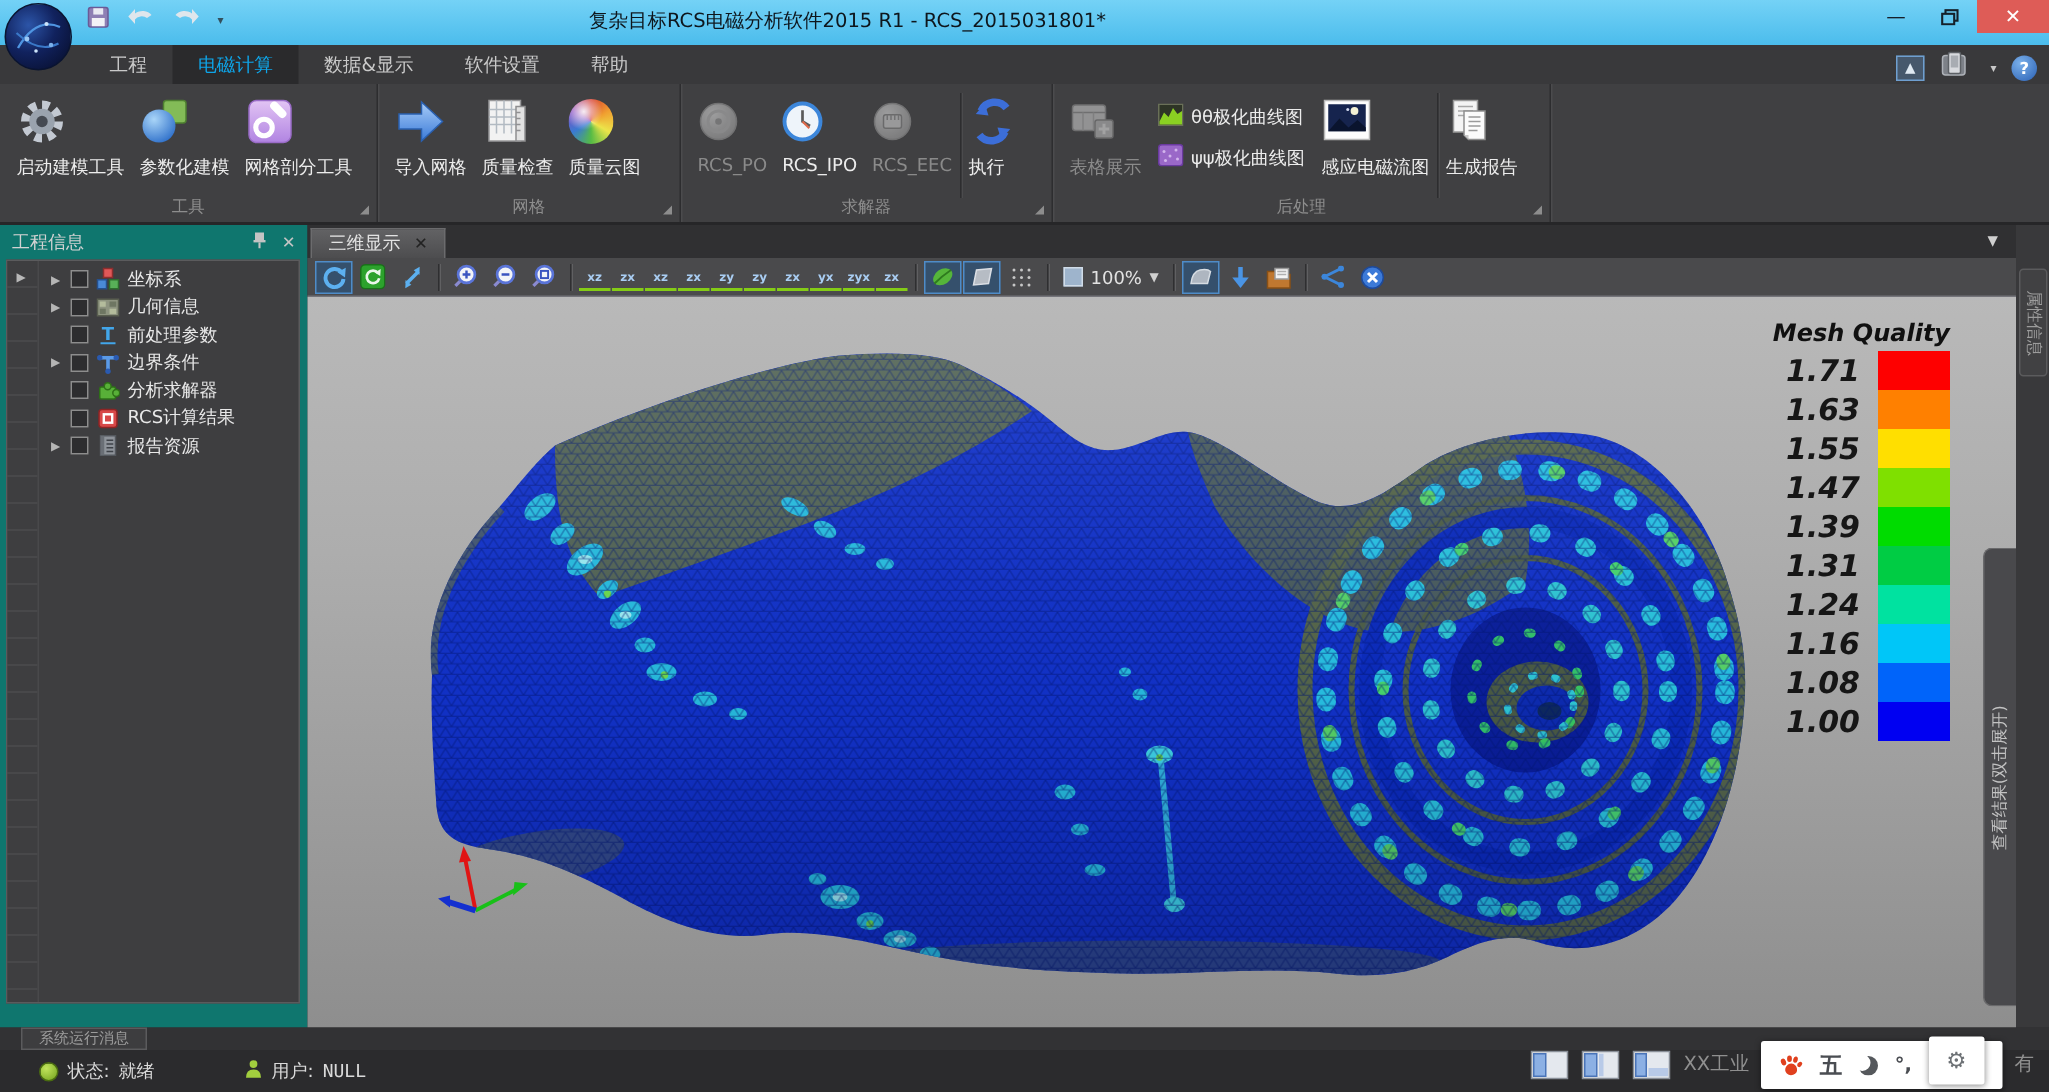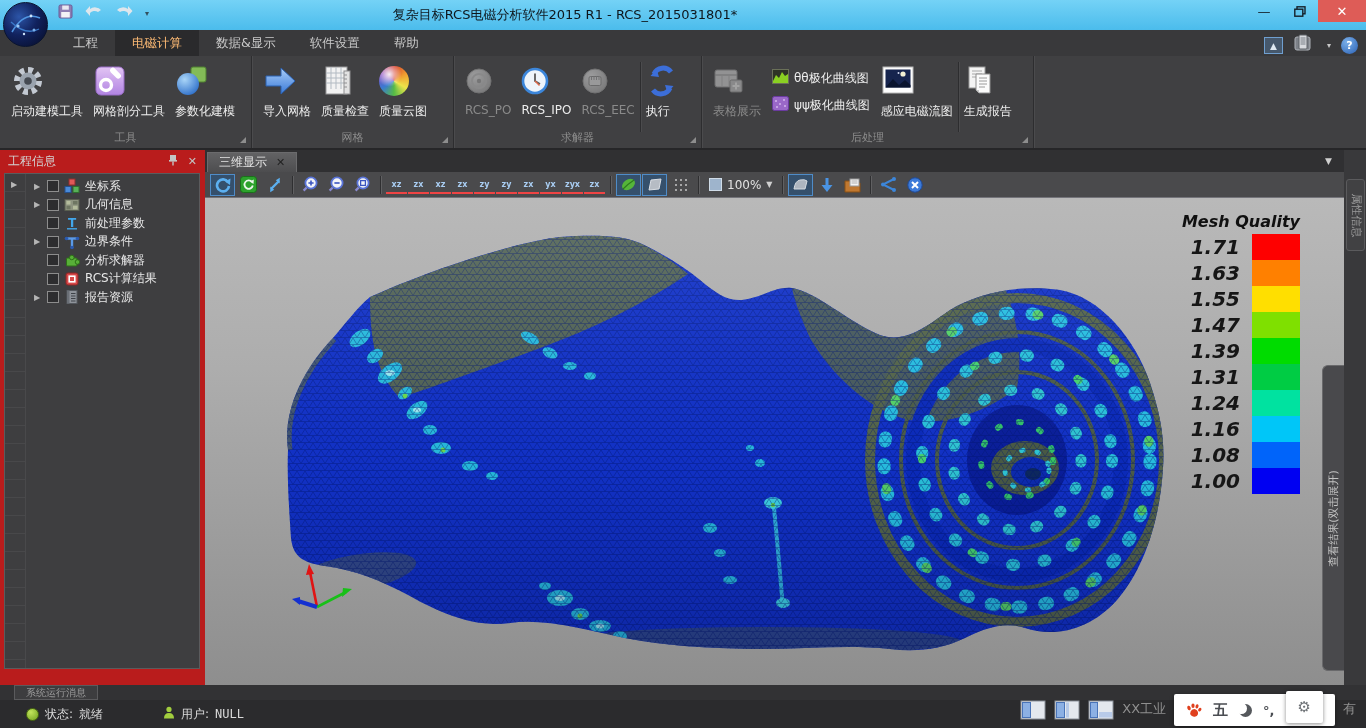--- a/index.html
+++ b/index.html
@@ -12,21 +12,21 @@
  background:radial-gradient(circle at 35% 32%,#2c55a8 0%,#11225e 45%,#060b24 100%);z-index:60;border:1px solid #0a1430;}
 .qat{position:absolute;left:58px;top:4px;display:flex;gap:12px;align-items:center;z-index:20;}
 .title{position:absolute;left:0;right:0;top:0;height:39px;line-height:30px;text-align:center;color:#0e161c;font-size:13px;padding-right:236px;}
 .win-controls{position:absolute;right:0;top:0;display:flex;z-index:20;}
 .win-btn{width:36px;height:22px;display:flex;align-items:center;justify-content:center;color:#15202a;font-size:13px;}
 .win-btn.close{width:48px;background:#de5c57;color:#fff;font-weight:bold;}
 
 
 .menubar{position:absolute;top:30px;left:0;right:0;height:26px;background:#39393b;display:flex;padding-left:56px;}
 .menu-tab{padding:0 17px;line-height:26px;color:#c9c9c9;font-size:12.5px;}
-.menu-tab.active{background:#2a2a2c;color:#fdba74;}
+.menu-tab.active{background:#2a2a2c;color:#0ea5e9;}
 .menubar-right{position:absolute;right:8px;top:4px;display:flex;gap:10px;align-items:center;}
 .collapse-btn{width:19px;height:17px;border:1px solid #6f9fd0;background:#46586c;color:#dfe9f2;font-size:9px;display:flex;align-items:center;justify-content:center;}
 .help-btn{width:17px;height:17px;border-radius:50%;background:radial-gradient(circle at 35% 30%,#7ab0ea,#2a60b4);color:#fff;font-size:11px;font-weight:bold;display:flex;align-items:center;justify-content:center;}
 .dev-caret{color:#c8c8c8;font-size:8px;}
 
 
 .ribbon{position:absolute;top:56px;left:0;right:0;height:94px;background:#404042;border-bottom:2px solid #262628;display:flex;}
 .rgroup{position:relative;height:100%;flex:0 0 auto;border-right:1px solid #2d2d2f;box-shadow:1px 0 0 0 #4b4b4d;}
 .rgroup-items{display:flex;align-items:flex-start;padding:3px 4px 0 6px;height:72px;}
 .rgroup-label{position:absolute;bottom:3px;left:0;right:0;text-align:center;color:#8d8d8d;font-size:11px;}
@@ -36,21 +36,21 @@
 .rbtn.disabled{color:#8a8a8a;}
 .rbtn.disabled .ric{filter:grayscale(1);opacity:.55;}
 .rstack{display:flex;flex-direction:column;justify-content:center;gap:9px;padding:10px 6px 0;}
 .rsmall{display:flex;align-items:center;gap:5px;color:#ececec;font-size:12px;white-space:nowrap;}
 .vsep{width:1px;height:70px;margin-top:3px;background:#2d2d2f;box-shadow:1px 0 0 0 #4b4b4d;}
 .rainbow-ball{width:30px;height:30px;border-radius:50%;
  background:radial-gradient(circle at 34% 28%,rgba(255,255,255,.9),rgba(255,255,255,0) 42%),
  conic-gradient(#d84030,#f0a030,#ece44a,#55bb45,#3a7ad2,#8a4ac0,#d84030);}
 
 
-.left-panel{position:absolute;top:150px;left:0;width:205px;height:535px;background:#b91c1c;}
+.left-panel{position:absolute;top:150px;left:0;width:205px;height:535px;background:#0f766e;}
 .lp-header{height:22px;display:flex;align-items:center;padding:0 8px;color:#d2d2d2;font-size:12px;}
 .lp-header .sp{flex:1;}
 .lp-tool{color:#c4c4c4;font-size:11px;margin-left:10px;}
 .lp-tree{position:absolute;top:23px;left:4px;right:5px;bottom:16px;background:#3e3e40;border:1px solid #5b5b5d;}
 .lp-gutter{position:absolute;left:0;top:0;bottom:0;width:21px;border-right:1px solid #49494b;
  background:repeating-linear-gradient(#3e3e40 0 17px,#48484a 17px 18px);}
 .root-arrow{position:absolute;left:6px;top:6px;color:#b8b8b8;font-size:8px;}
 .trows{position:absolute;top:3px;left:21px;right:0;}
 .trow{display:flex;align-items:center;height:18.5px;padding-left:6px;gap:5px;color:#e8e8e8;font-size:12px;}
 .tarrow{width:10px;color:#b5b5b5;font-size:8px;text-align:center;}
@@ -62,21 +62,21 @@
 .doc-tab{position:absolute;left:2px;top:2px;height:20px;background:linear-gradient(#626264,#4d4d4f);color:#e3e3e3;
  display:flex;align-items:center;gap:9px;padding:0 11px;font-size:12px;border:1px solid #6b6b6d;border-bottom:none;}
 .doc-tab .x{color:#222;font-weight:bold;font-size:11px;}
 .tab-overflow{position:absolute;right:12px;top:6px;color:#d0d0d0;font-size:9px;}
 .vp-toolbar{position:absolute;top:172px;left:205px;width:1139px;height:26px;background:#4a4a4c;border-bottom:1px solid #74747a;
  display:flex;align-items:center;padding:0 5px;gap:1px;}
 .vbtn{width:25px;height:22px;display:flex;align-items:center;justify-content:center;border:1px solid transparent;flex:0 0 auto;}
 .vbtn.active{border-color:#4f8cc8;background:#35506c;}
 .vsep2{width:1px;height:18px;background:#2f2f31;box-shadow:1px 0 0 0 #606062;margin:0 4px;flex:0 0 auto;}
 .axbtn{width:21px;height:20px;display:flex;align-items:flex-end;justify-content:center;color:#a9cdf2;
- font-size:8px;font-weight:bold;letter-spacing:0;padding-bottom:3px;border-bottom:2px solid #ef4444;margin:0 0 2px;flex:0 0 auto;}
+ font-size:8px;font-weight:bold;letter-spacing:0;padding-bottom:3px;border-bottom:2px solid #84cc16;margin:0 0 2px;flex:0 0 auto;}
 .zoom-select{display:flex;align-items:center;gap:5px;color:#e2e2e2;font-size:12px;padding:0 5px;flex:0 0 auto;}
 .zoom-sq{width:13px;height:13px;background:#9eb4cc;border:1px solid #d0dce8;}
 .caret{color:#d0d0d0;font-size:8px;}
 
 
 .viewport{position:absolute;top:198px;left:205px;width:1139px;height:487px;overflow:hidden;
  background:linear-gradient(180deg,#b9b9b9 0%,#adadad 35%,#8e8e8e 100%);}
 .model-svg{position:absolute;inset:0;}
 .legend{position:absolute;top:14px;right:44px;z-index:5;}
 .legend-title{font-style:italic;font-weight:bold;font-size:16px;color:#101010;text-align:center;margin-bottom:3px;}
@@ -178,35 +178,35 @@
               <circle cx="17" cy="17" r="10.5" fill="none" stroke="#c3c9d2" stroke-width="7" stroke-dasharray="4.6 3.6"></circle>
               <circle cx="17" cy="17" r="8.5" fill="#9aa3ae"></circle>
               <circle cx="17" cy="17" r="3.8" fill="#454a52"></circle>
             </svg>
           </span>
         <span>启动建模工具</span>
       </div>
       <div class="rbtn">
         <span class="ric">
             <svg width="34" height="34" viewBox="0 0 34 34">
+              <rect x="16" y="3" width="15" height="15" rx="2" fill="#83bb57" stroke="#4e8030"></rect>
+              <circle cx="13" cy="20" r="11" fill="url(#gBlue)"></circle>
+            </svg>
+          </span>
+        <span>参数化建模</span>
+      </div>
+      <div class="rbtn">
+        <span class="ric">
+            <svg width="34" height="34" viewBox="0 0 34 34">
               <rect x="3" y="3" width="28" height="28" rx="5" fill="url(#gPurple)" stroke="#9a6cc8"></rect>
               <circle cx="13" cy="21" r="5.5" fill="none" stroke="#fff" stroke-width="3.4"></circle>
               <rect x="16" y="6" width="13" height="5.5" rx="2.7" fill="#fff" transform="rotate(45 22 9)"></rect>
             </svg>
           </span>
         <span>网格剖分工具</span>
-      </div>
-      <div class="rbtn">
-        <span class="ric">
-            <svg width="34" height="34" viewBox="0 0 34 34">
-              <rect x="16" y="3" width="15" height="15" rx="2" fill="#83bb57" stroke="#4e8030"></rect>
-              <circle cx="13" cy="20" r="11" fill="url(#gBlue)"></circle>
-            </svg>
-          </span>
-        <span>参数化建模</span>
       </div>
     </div>
     <div class="rgroup-label">工具</div>
     <div class="launcher"></div>
   </div>
 
   <div class="rgroup" style="width:202px;">
     <div class="rgroup-items">
       <div class="rbtn">
         <span class="ric">

